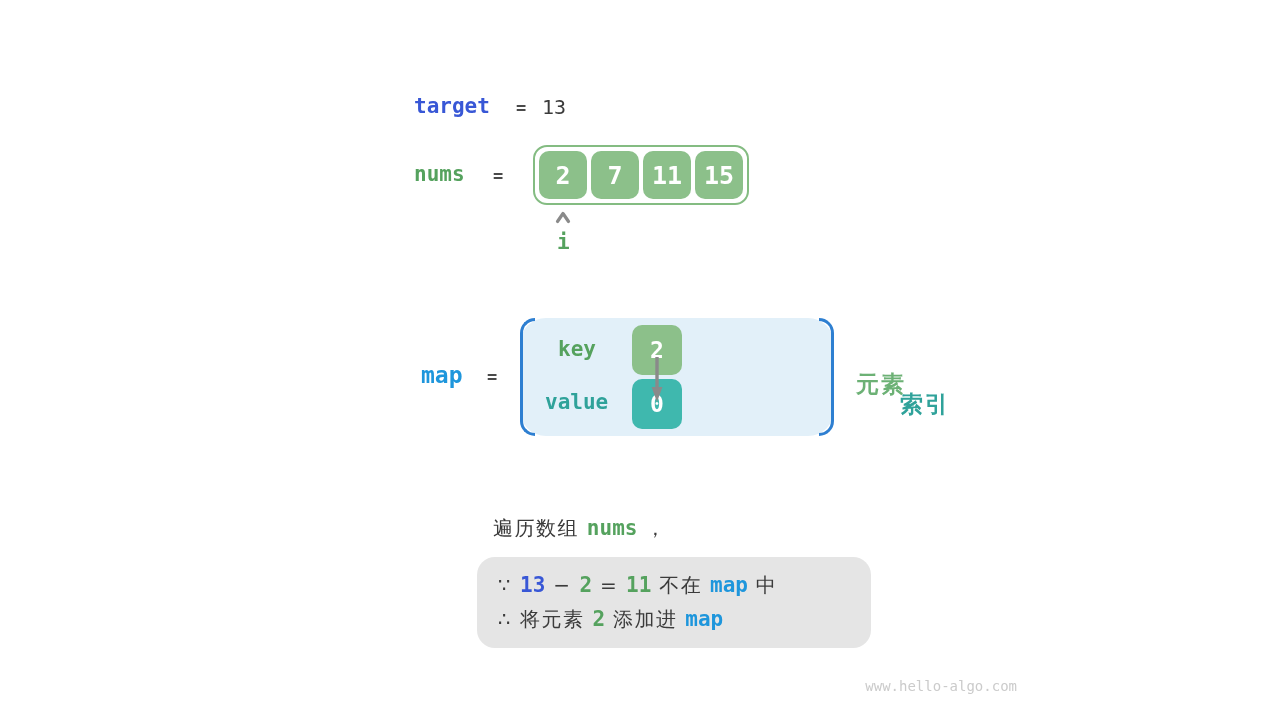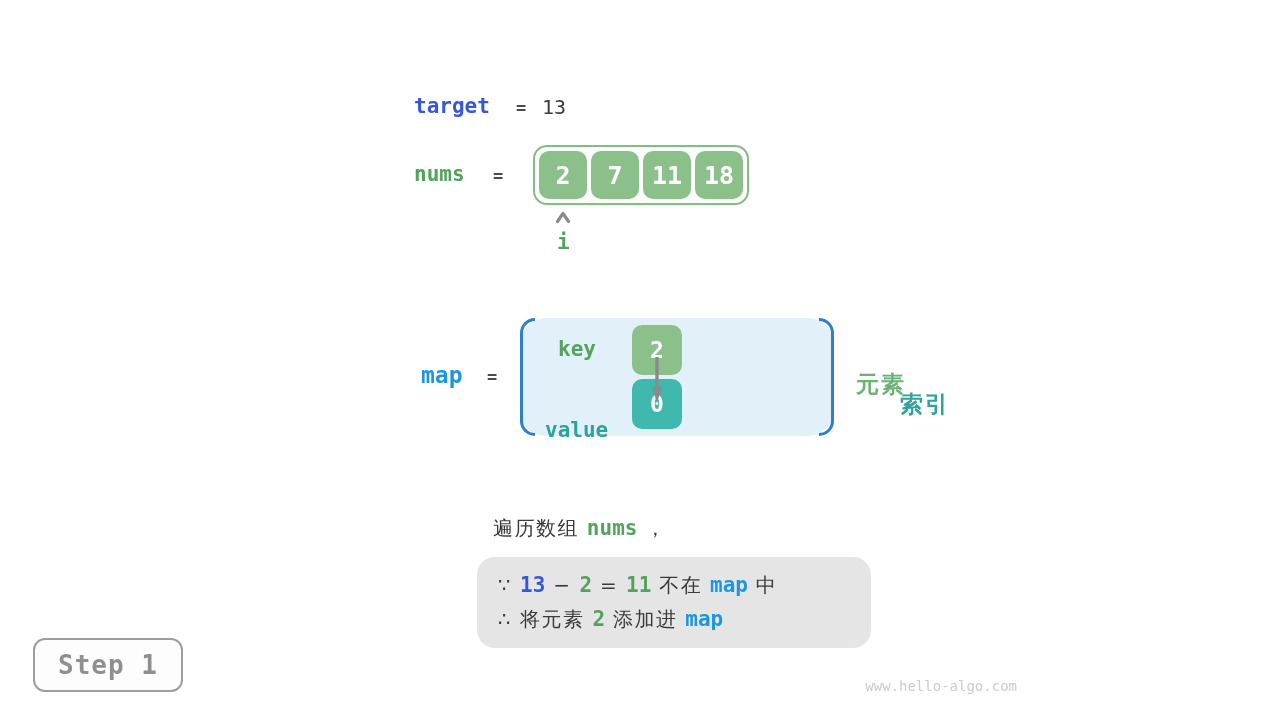--- a/index.html
+++ b/index.html
@@ -31,21 +31,21 @@
   #pointer-label { left:557px; top:230px; font:bold 21px "DejaVu Sans Mono",monospace; color:var(--green_text,#55A25E); }
 
   
   #map-label { left:421px; top:362px; font:bold 23px "DejaVu Sans Mono",monospace; color:var(--azure,#1E96DC); }
   #map-eq    { left:487px; top:367px; font:bold 17px "DejaVu Sans Mono",monospace; color:var(--equals,#4A4A4A); }
   #map-box   { left:520px; top:318px; width:314px; height:118px; background:var(--map_bg,#E2F0F9); border-radius:26px; }
   .bracket { position:absolute; top:0; bottom:0; width:15px; box-sizing:border-box; }
   .bracket-left  { left:0;  border:3px solid var(--bracket,#2E7FD1); border-right:none; border-radius:18px 0 0 18px; }
   .bracket-right { right:0; border:3px solid var(--bracket,#2E7FD1); border-left:none;  border-radius:0 18px 18px 0; }
   #key-label   { left:38px; top:19px; font:bold 21px "DejaVu Sans Mono",monospace; color:var(--green_text,#55A25E); }
-  #value-label { left:25px; top:72px; font:bold 21px "DejaVu Sans Mono",monospace; color:var(--teal_text,#2FA29A);margin-top:28px; }
+  #value-label { left:25px; top:72px; font:bold 21px "DejaVu Sans Mono",monospace; color:var(--teal_text,#2FA29A); }
   .map-cell {
     position:absolute; width:50px; height:50px; border-radius:10px; color:#fff;
     font:bold 23px "DejaVu Sans Mono",monospace;
     display:flex; align-items:center; justify-content:center;
   }
   #key-cell   { left:112px; top:7px;  background:var(--green_box,#8CC08A); }
   #value-cell { left:112px; top:61px; background:var(--teal_box,#3FB8AE); }
   #map-arrow  { left:130px; top:38px; width:14px; height:48px; }
 
   #legend-element { left:856px; top:339px; font:bold 23px "DejaVu Sans",sans-serif; color:var(--green_light,#6CB175); letter-spacing:2px;margin-top:30px; }
@@ -83,21 +83,21 @@
   <span class="abs" id="target-kw">target</span>
   <span class="abs" id="target-eq">=</span>
   <span class="abs" id="target-val">13</span>
 
   <span class="abs" id="nums-label">nums</span>
   <span class="abs" id="nums-eq">=</span>
   <div class="abs" id="nums-array">
       <div class="num-cell">2</div>
       <div class="num-cell">7</div>
       <div class="num-cell">11</div>
-      <div class="num-cell">18</div>
+      <div class="num-cell">15</div>
     </div>
 
   <svg class="abs" id="pointer-caret" viewBox="0 0 18 13">
     <path d="M3.5 10.5 L9 2.5 L14.5 10.5" fill="none" stroke="#8A8A8A" stroke-width="3.2" stroke-linecap="round" stroke-linejoin="round"></path>
   </svg>
   <span class="abs" id="pointer-label">i</span>
 
   <span class="abs" id="map-label">map</span>
   <span class="abs" id="map-eq">=</span>
 
@@ -136,19 +136,16 @@
         <span class="tk tk-dark"> 中</span>
       </div>
     <div class="note-line">
         <span class="tk tk-dark">∴ 将元素 </span>
         <span class="tk tk-green">2</span>
         <span class="tk tk-dark"> 添加进 </span>
         <span class="tk tk-azure">map</span>
       </div>
   </div>
 
-  <div class="abs" id="step-badge">
-    <span id="step-label">Step 1</span>
-  </div>
 
   <span class="abs" id="watermark">www.hello-algo.com</span>
 
 </div>
 
 </body></html>

